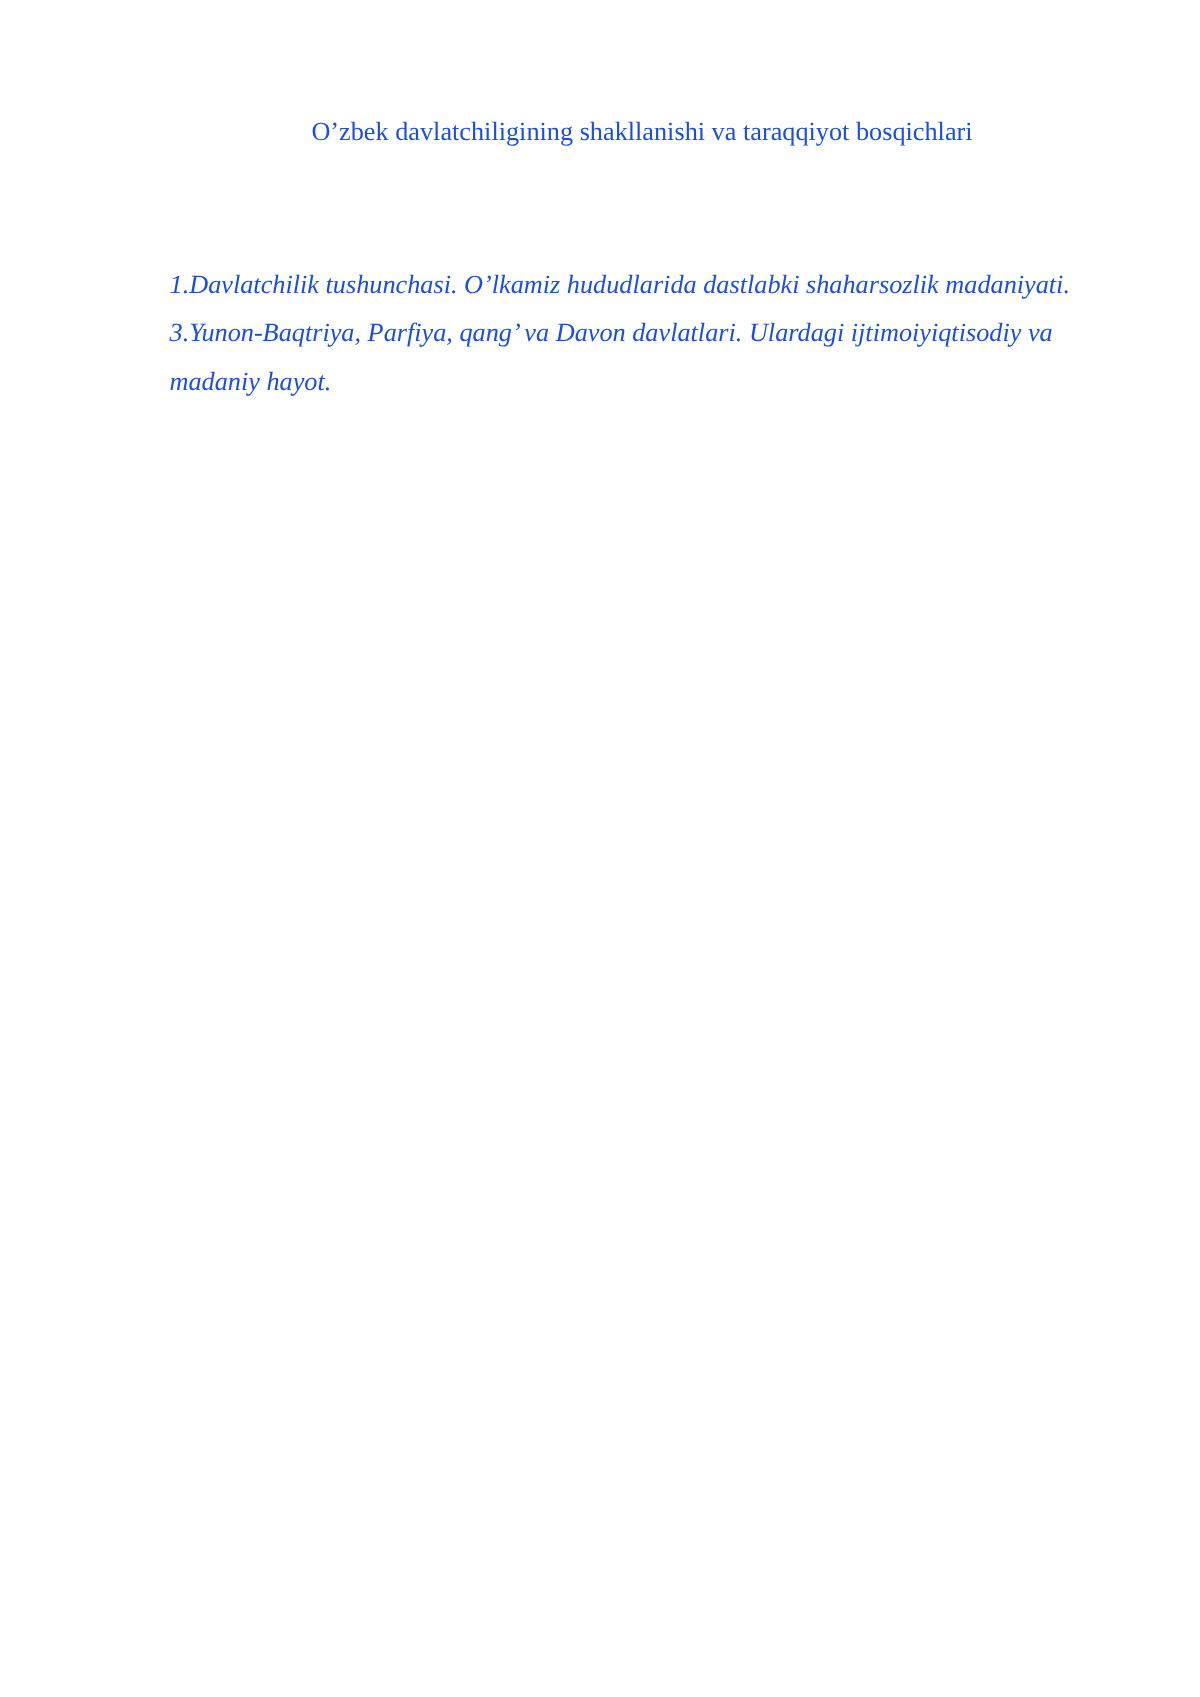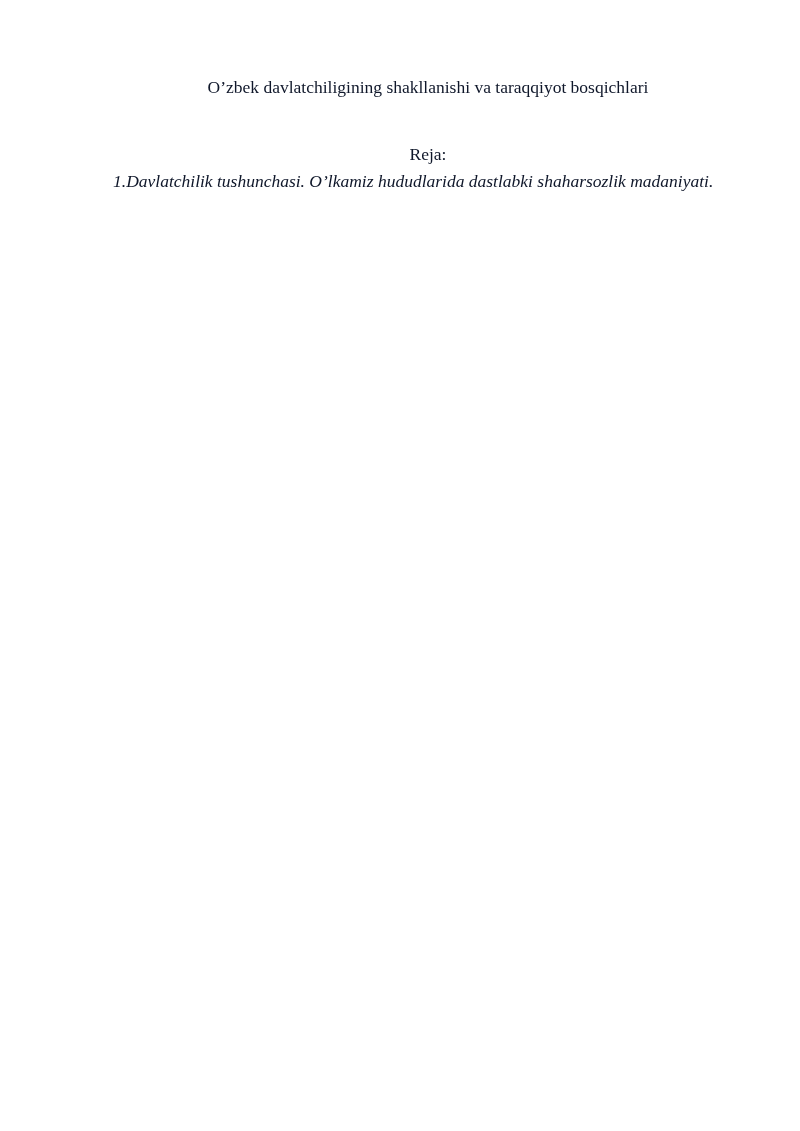--- a/index.html
+++ b/index.html
@@ -7,21 +7,21 @@
     padding: 0;
     background: #ffffff;
   }
   .page {
     position: relative;
     width: 800px;
     height: 996px;
     background: #ffffff;
     overflow: hidden;
     font-family: "Liberation Serif", "DejaVu Serif", serif;
-    color: #0f172a;
+    color: #1d4ed8;
   }
   
   .content {
     position: absolute;
     left: 113px;
     top: 0;
     width: 630px;
   }
   .doc-title {
     margin-top: 76px;
@@ -33,38 +33,39 @@
     white-space: nowrap;
   }
   .doc-subtitle {
     margin-top: 45px;
     text-align: center;
     font-size: 17.5px;
     line-height: 22px;
     font-weight: 400;
   }
   .plan-list {
+    margin-top: 75px;
   }
   .plan-list .item {
     margin: 0;
     font-style: italic;
     font-size: 17.5px;
     line-height: 32.3px;
     text-align: left;
   }
 </style>
 </head>
 <body>
 
 <div class="page">
   <div class="content">
 
     <div class="doc-title">O’zbek davlatchiligining shakllanishi va taraqqiyot bosqichlari</div>
 
-    <div class="doc-subtitle">Reja:</div>
 
     <div class="plan-list">
 
     <p class="item">1.Davlatchilik tushunchasi. O’lkamiz hududlarida dastlabki shaharsozlik madaniyati.</p>
+        <p class="item">3.Yunon-Baqtriya, Parfiya, qang’ va Davon davlatlari. Ulardagi ijtimoiyiqtisodiy va madaniy hayot.</p>
       </div>
 
   </div>
 </div>
 
 </body></html>

